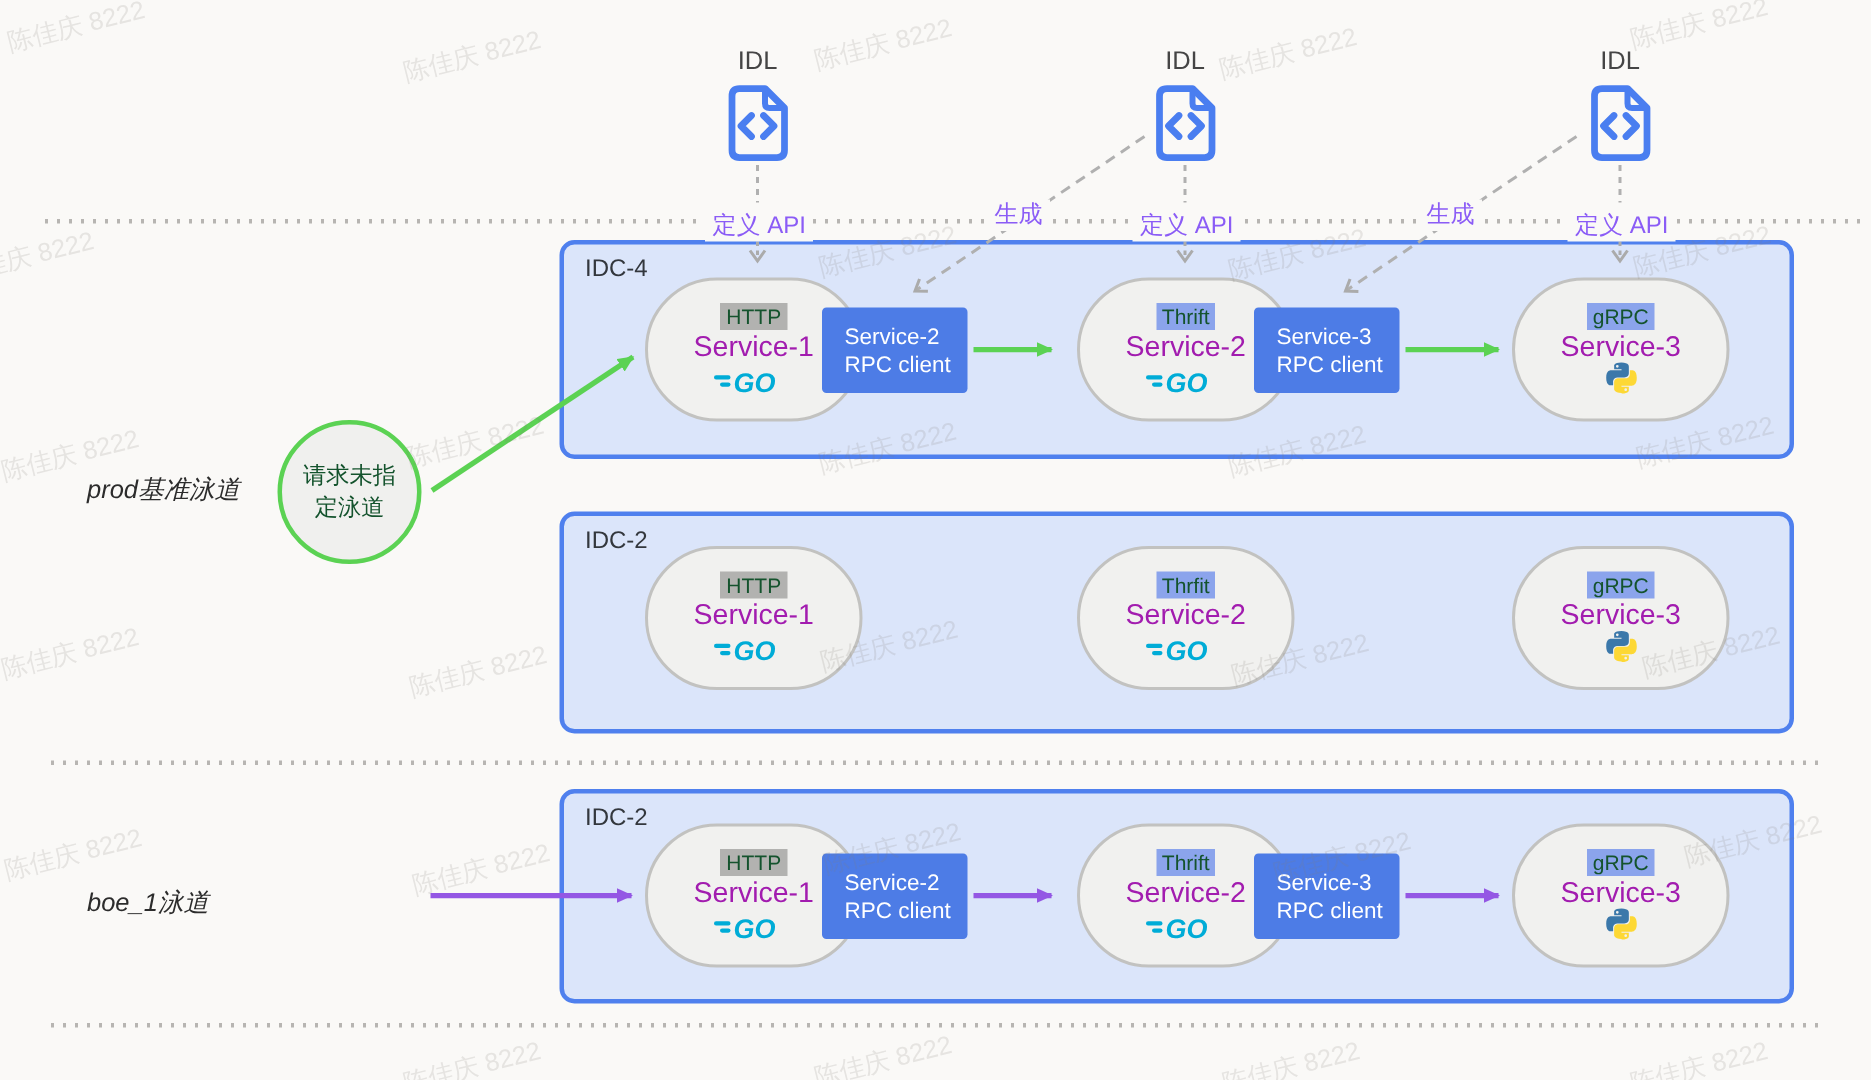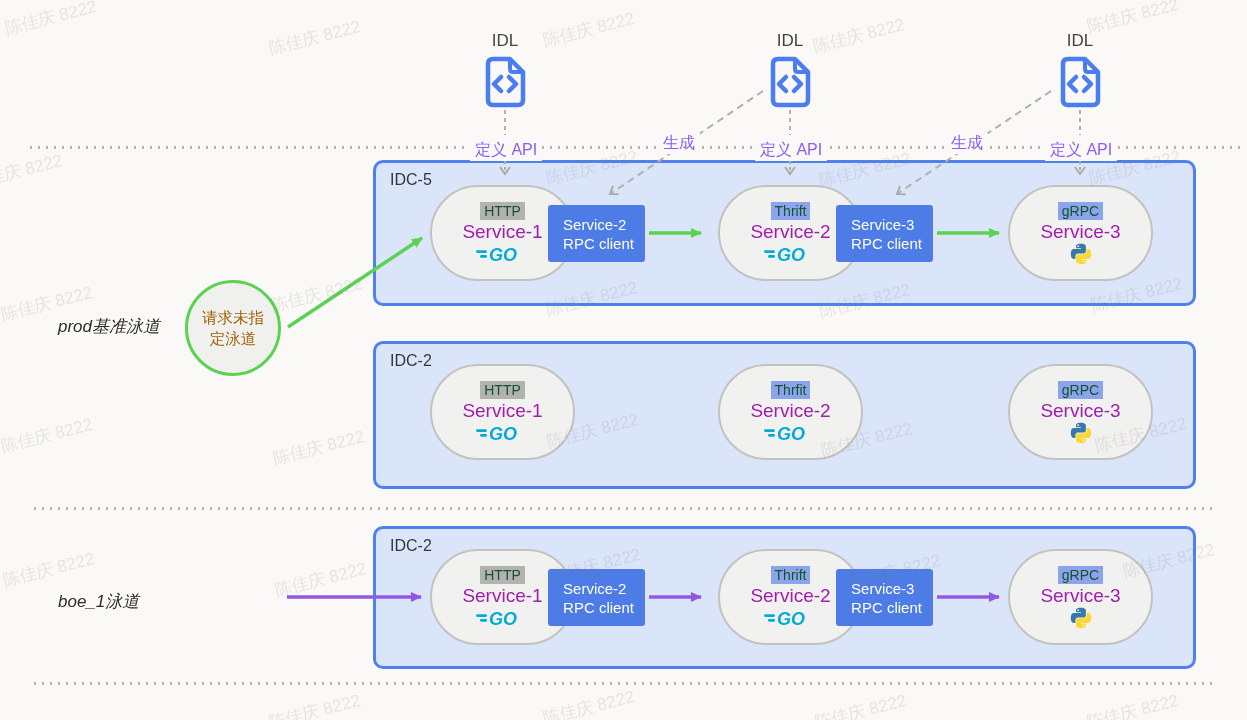--- a/index.html
+++ b/index.html
@@ -25,31 +25,31 @@
   .idc-title{position:absolute;top:8px;left:14px;font-size:16px;color:#33373d;}
 
   
   .node{position:absolute;z-index:2;width:145px;height:96px;background:#f1f1ef;border:2px solid #c2c2c0;
         border-radius:48px;display:flex;flex-direction:column;align-items:center;justify-content:center;
         box-sizing:border-box;gap:1px;}
   .tag{font-size:14px;line-height:18px;padding:0 4px;color:#14532d;}
   .tag-gray{background:#b2b2b0;}
   .tag-blue{background:#8ba4ec;}
   .svc-name{font-size:19px;color:#a21caf;line-height:22px;}
-  .logo{height:20px;display:flex;align-items:center;}
+  .logo{height:20px;display:flex;align-items:flex-end;}
 
   
   .rpc{position:absolute;z-index:3;width:97px;height:57px;background:#4d7ce6;border-radius:3px;
        color:#fff;font-size:15px;line-height:19px;display:flex;align-items:center;justify-content:center;
        text-align:left;white-space:pre-line;padding-left:4px;box-sizing:border-box;}
 
   
   .circle{position:absolute;z-index:5;background:#f0f0ee;border-radius:50%;
           display:flex;align-items:center;justify-content:center;text-align:center;
-          font-size:15.5px;line-height:21px;color:#a16207;white-space:pre-line;box-sizing:border-box;}
+          font-size:15.5px;line-height:21px;color:#14532d;white-space:pre-line;box-sizing:border-box;}
   .circle-green{border:3px solid #5bd253;}
   .circle-purple{border:3px solid #9e62e8;}
 
   .lane-label{position:absolute;z-index:2;font-size:17px;color:#2c2c2c;white-space:nowrap;font-style:italic;}
 
   svg.layer{position:absolute;left:0;top:0;z-index:4;pointer-events:none;}
 </style>
 </head>
 <body>
 
@@ -108,21 +108,21 @@
     <path d="M20,21 l-7,7 l7,7 M28,21 l7,7 l-7,7" fill="none" stroke="#4a7ef0" stroke-width="4.5" stroke-linecap="round" stroke-linejoin="round"></path>
   </svg>
 
   <div class="chip" style="left:470px;top:140px">定义 API</div>
   <div class="chip" style="left:755px;top:140px">定义 API</div>
   <div class="chip" style="left:1045px;top:140px">定义 API</div>
   <div class="chip" style="left:658px;top:133px">生成</div>
   <div class="chip" style="left:946px;top:133px">生成</div>
 
   <div class="idc" style="left:373px;top:160px;width:817px;height:140px">
-    <div class="idc-title">IDC-5</div>
+    <div class="idc-title">IDC-4</div>
   </div>
 
   <div class="idc" style="left:373px;top:341px;width:817px;height:142px">
     <div class="idc-title">IDC-2</div>
   </div>
 
   <div class="idc" style="left:373px;top:526px;width:817px;height:137px">
     <div class="idc-title">IDC-2</div>
   </div>
 

